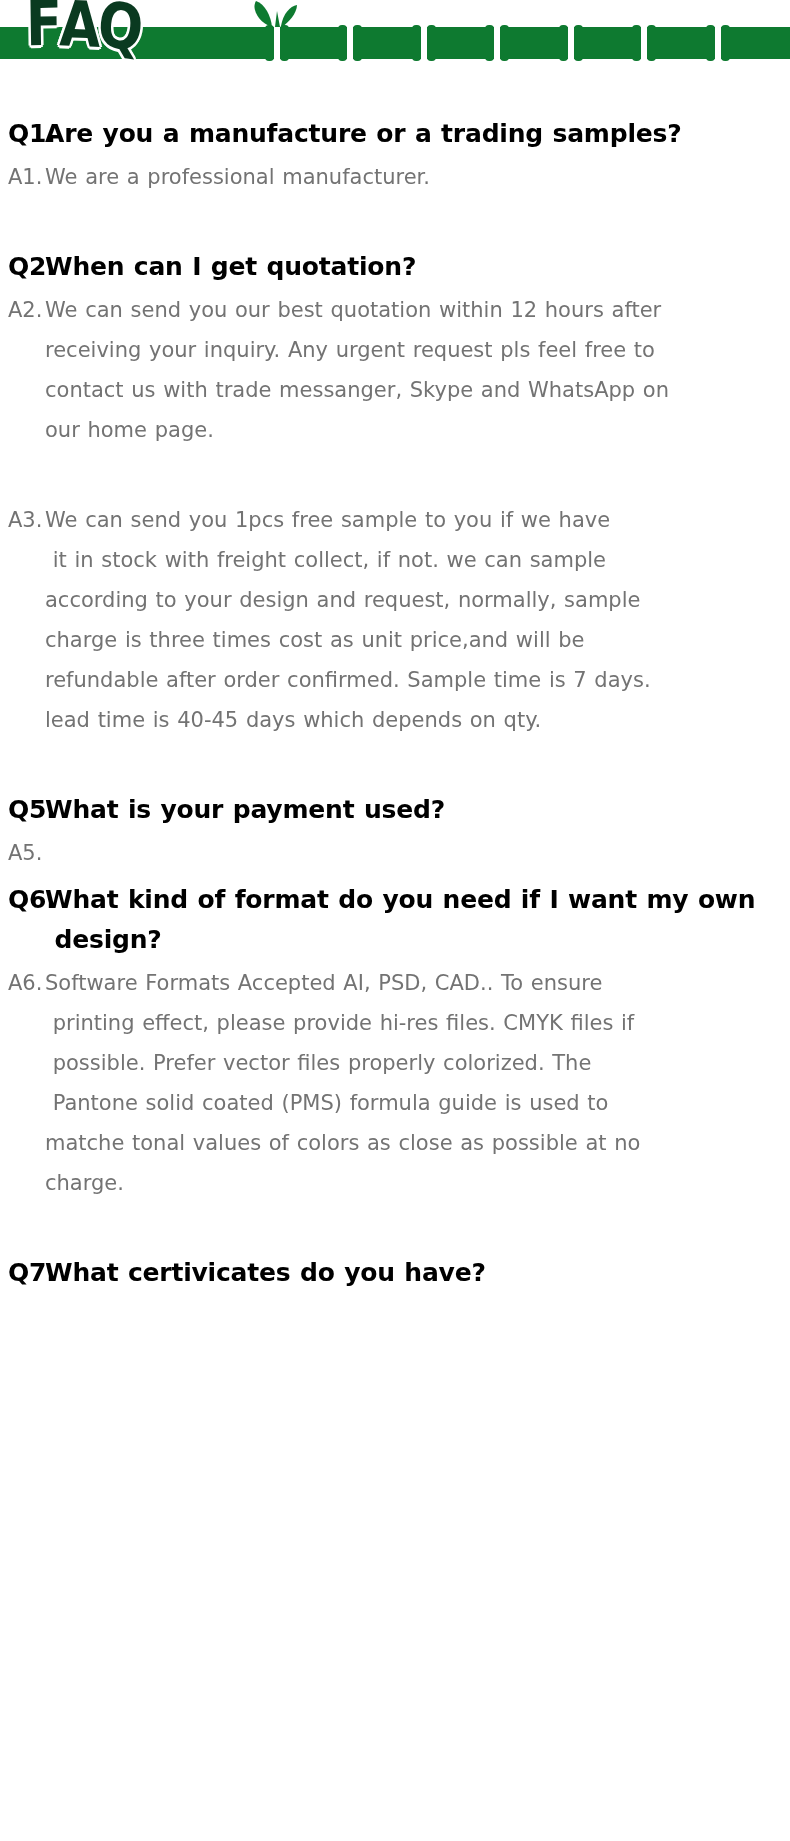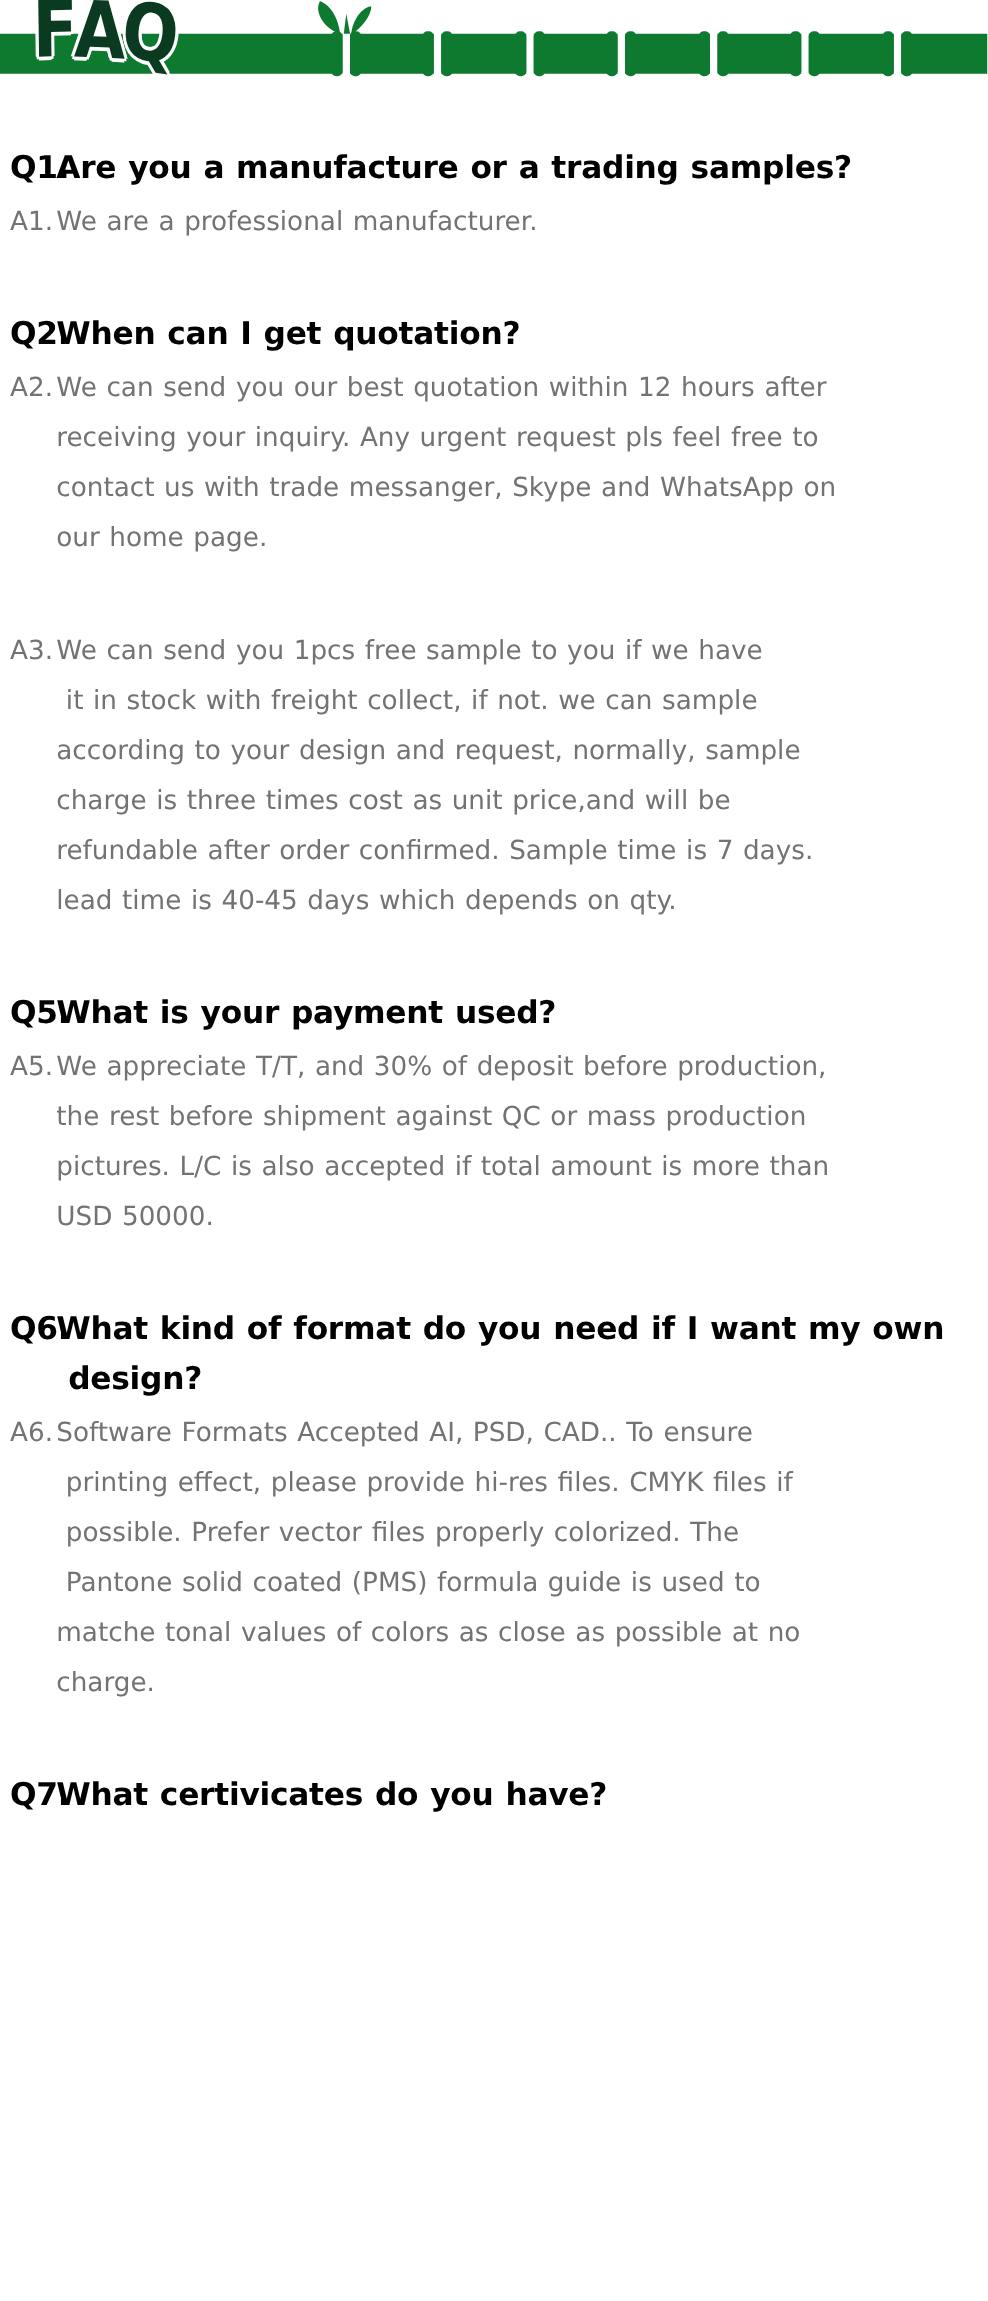--- a/index.html
+++ b/index.html
@@ -99,24 +99,21 @@
  it in stock with freight collect, if not. we can sample
 according to your design and request, normally, sample
 charge is three times cost as unit price,and will be
 refundable after order confirmed. Sample time is 7 days.
 lead time is 40-45 days which depends on qty.</span></div>
   </div>
 
 
   <div class="qa">
     <div class="qa-q"><span class="label">Q5.</span><span class="text">What is your payment used?</span></div>
-    <div class="qa-a"><span class="label">A5.</span><span class="text">We appreciate T/T, and 30% of deposit before production,
-the rest before shipment against QC or mass production
-pictures. L/C is also accepted if total amount is more than
-USD 50000.</span></div>
+    <div class="qa-a"><span class="label">A5.</span></div>
   </div>
 
   <div class="qa">
     <div class="qa-q"><span class="label">Q6.</span><span class="text">What kind of format do you need if I want my own
  design?</span></div>
     <div class="qa-a"><span class="label">A6.</span><span class="text">Software Formats Accepted AI, PSD, CAD.. To ensure
  printing effect, please provide hi-res files. CMYK files if
  possible. Prefer vector files properly colorized. The
  Pantone solid coated (PMS) formula guide is used to
 matche tonal values of colors as close as possible at no

